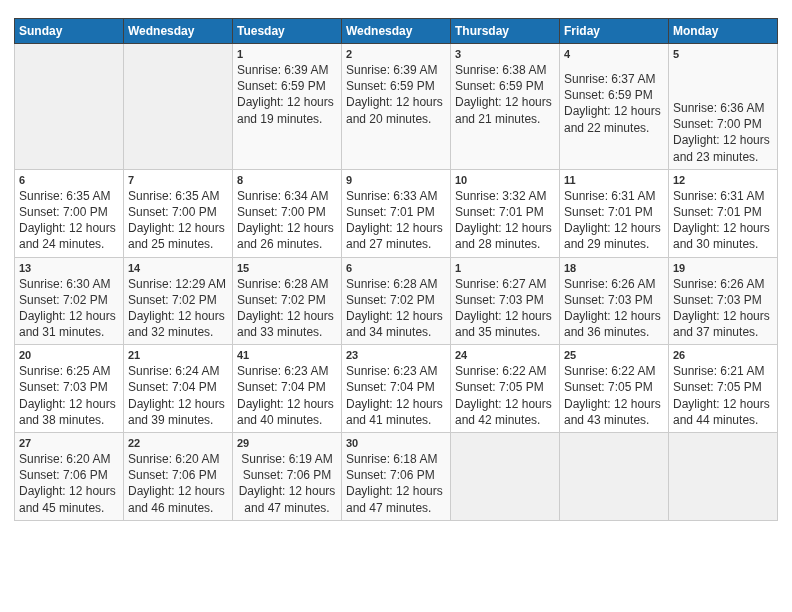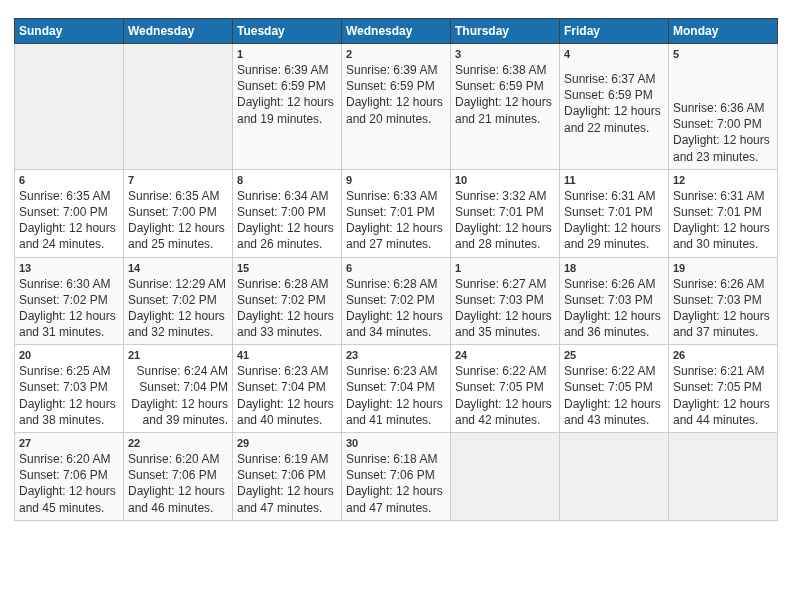--- a/index.html
+++ b/index.html
@@ -272,21 +272,21 @@
         <tr>
           <td>
             <div class="day-number">20</div>
             <div class="day-info" style="white-space: pre-line;">Sunrise: 6:25 AM
 Sunset: 7:03 PM
 Daylight: 12 hours
 and 38 minutes.</div>
           </td>
           <td>
             <div class="day-number">21</div>
-            <div class="day-info" style="white-space: pre-line; text-align: right;">Sunrise: 6:24 AM
+            <div class="day-info" style="white-space: pre-line;">Sunrise: 6:24 AM
 Sunset: 7:04 PM
 Daylight: 12 hours
 and 39 minutes.</div>
           </td>
           <td>
             <div class="day-number">41</div>
             <div class="day-info" style="white-space: pre-line;">Sunrise: 6:23 AM
 Sunset: 7:04 PM
 Daylight: 12 hours
 and 40 minutes.</div>
@@ -330,21 +330,21 @@
           </td>
           <td>
             <div class="day-number">22</div>
             <div class="day-info" style="white-space: pre-line;">Sunrise: 6:20 AM
 Sunset: 7:06 PM
 Daylight: 12 hours
 and 46 minutes.</div>
           </td>
           <td>
             <div class="day-number">29</div>
-            <div class="day-info" style="white-space: pre-line;">Sunrise: 6:19 AM
+            <div class="day-info" style="white-space: pre-line; text-align: center;">Sunrise: 6:19 AM
 Sunset: 7:06 PM
 Daylight: 12 hours
 and 47 minutes.</div>
           </td>
           <td>
             <div class="day-number">30</div>
             <div class="day-info" style="white-space: pre-line;">Sunrise: 6:18 AM
 Sunset: 7:06 PM
 Daylight: 12 hours
 and 47 minutes.</div>

